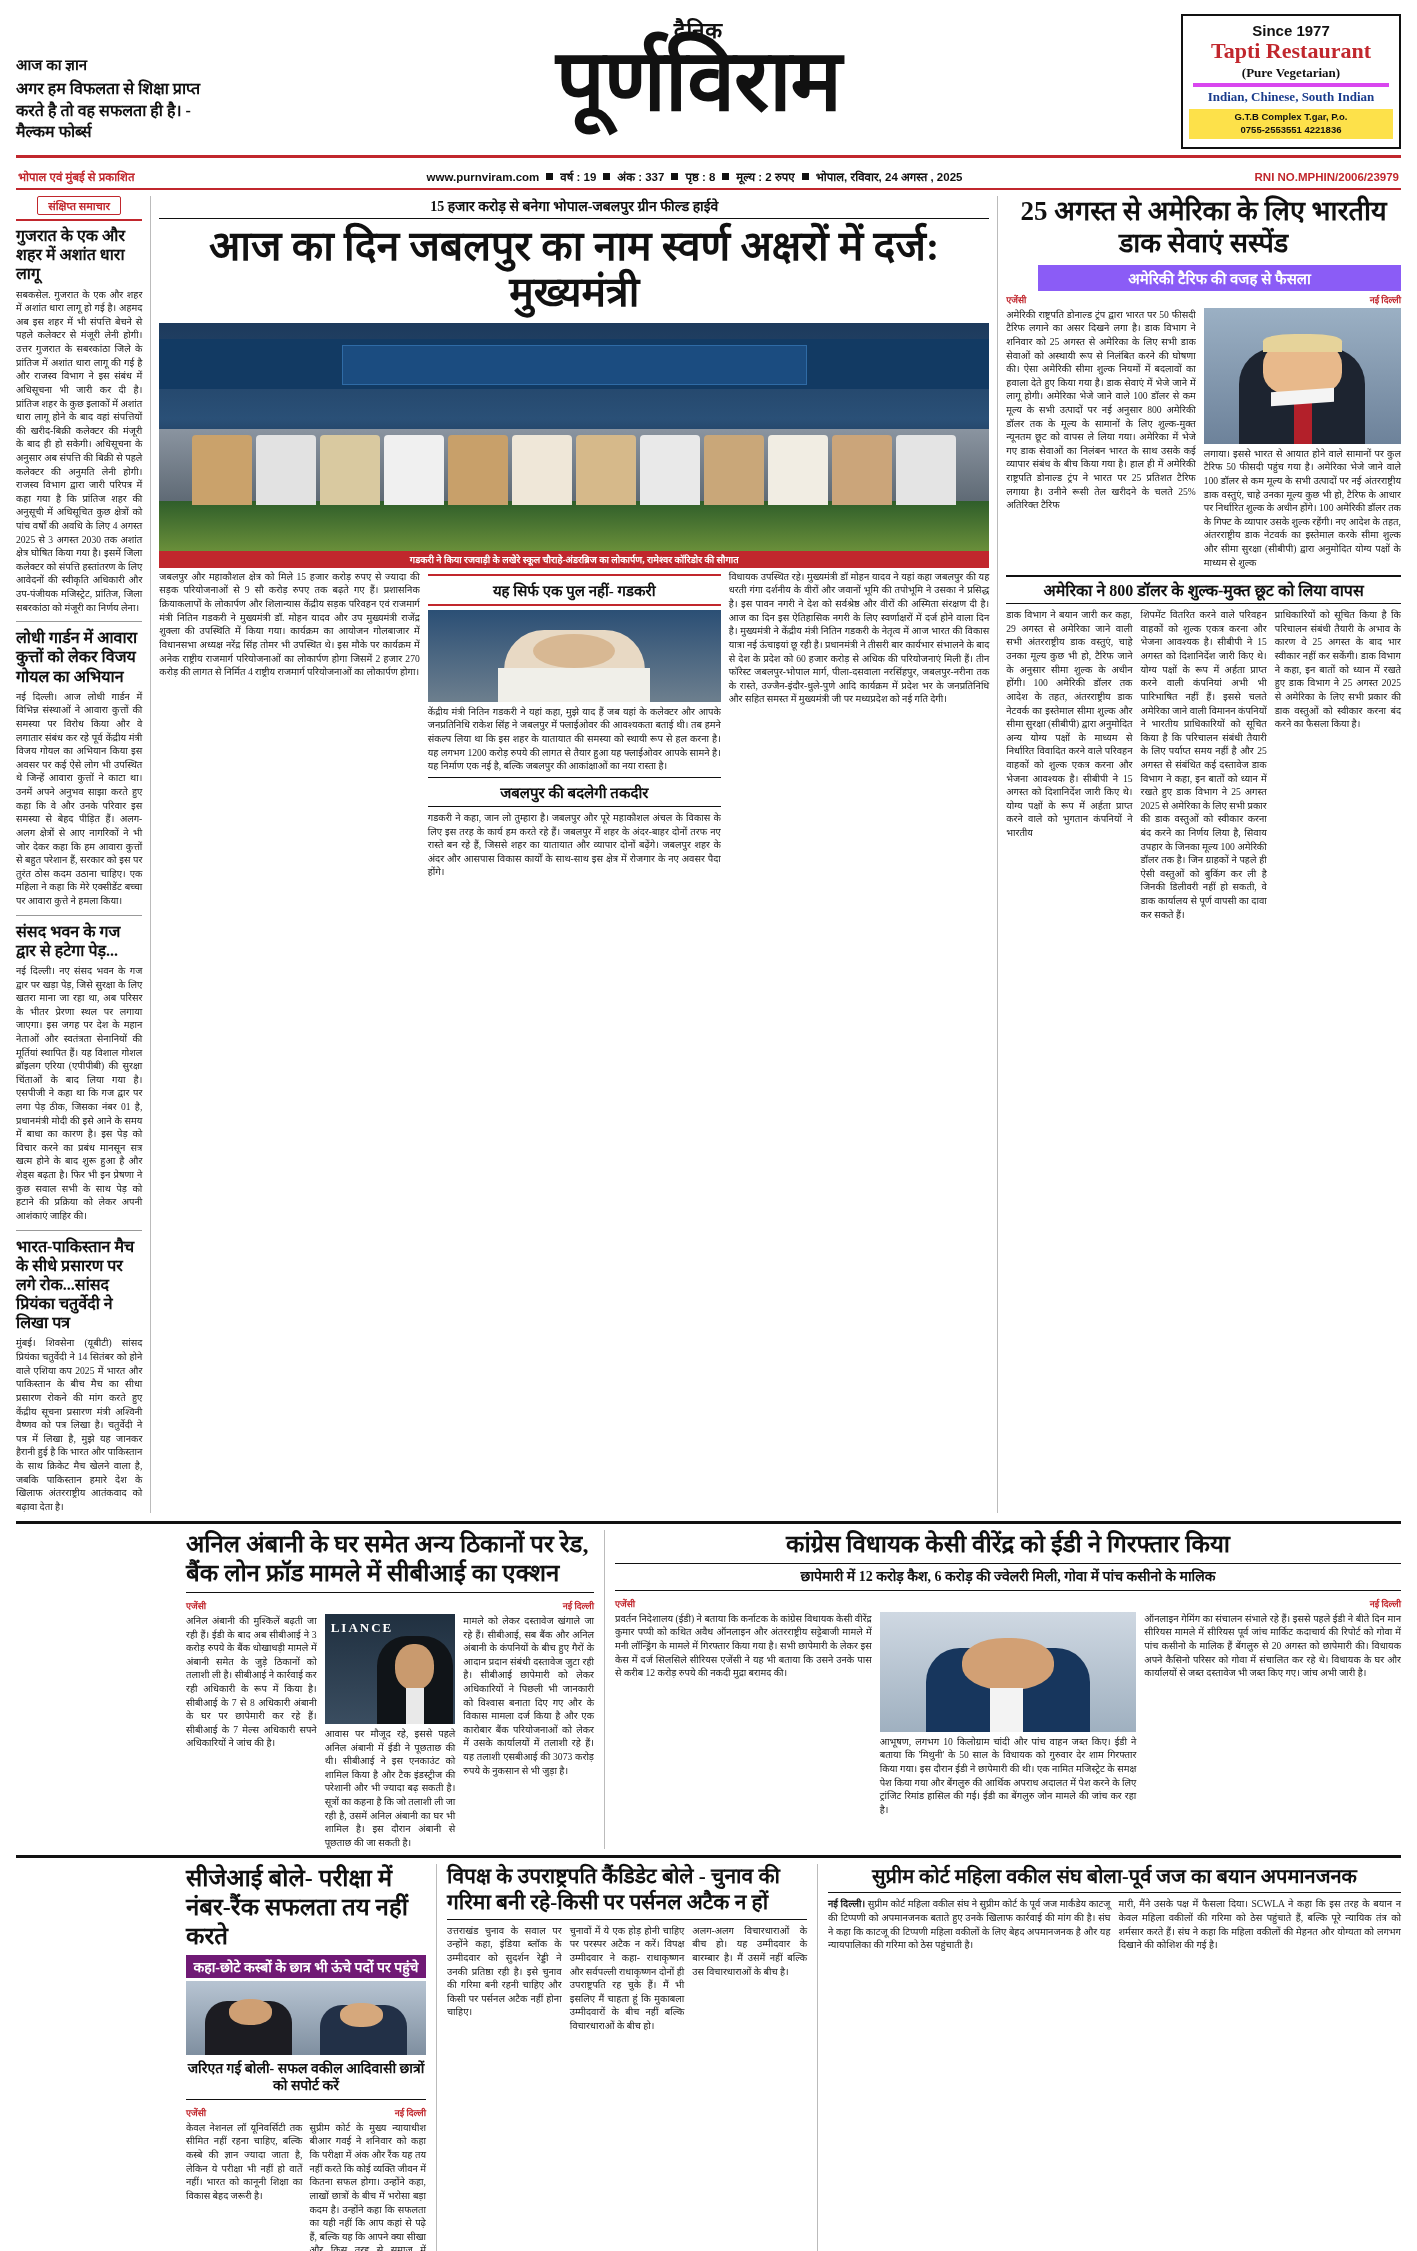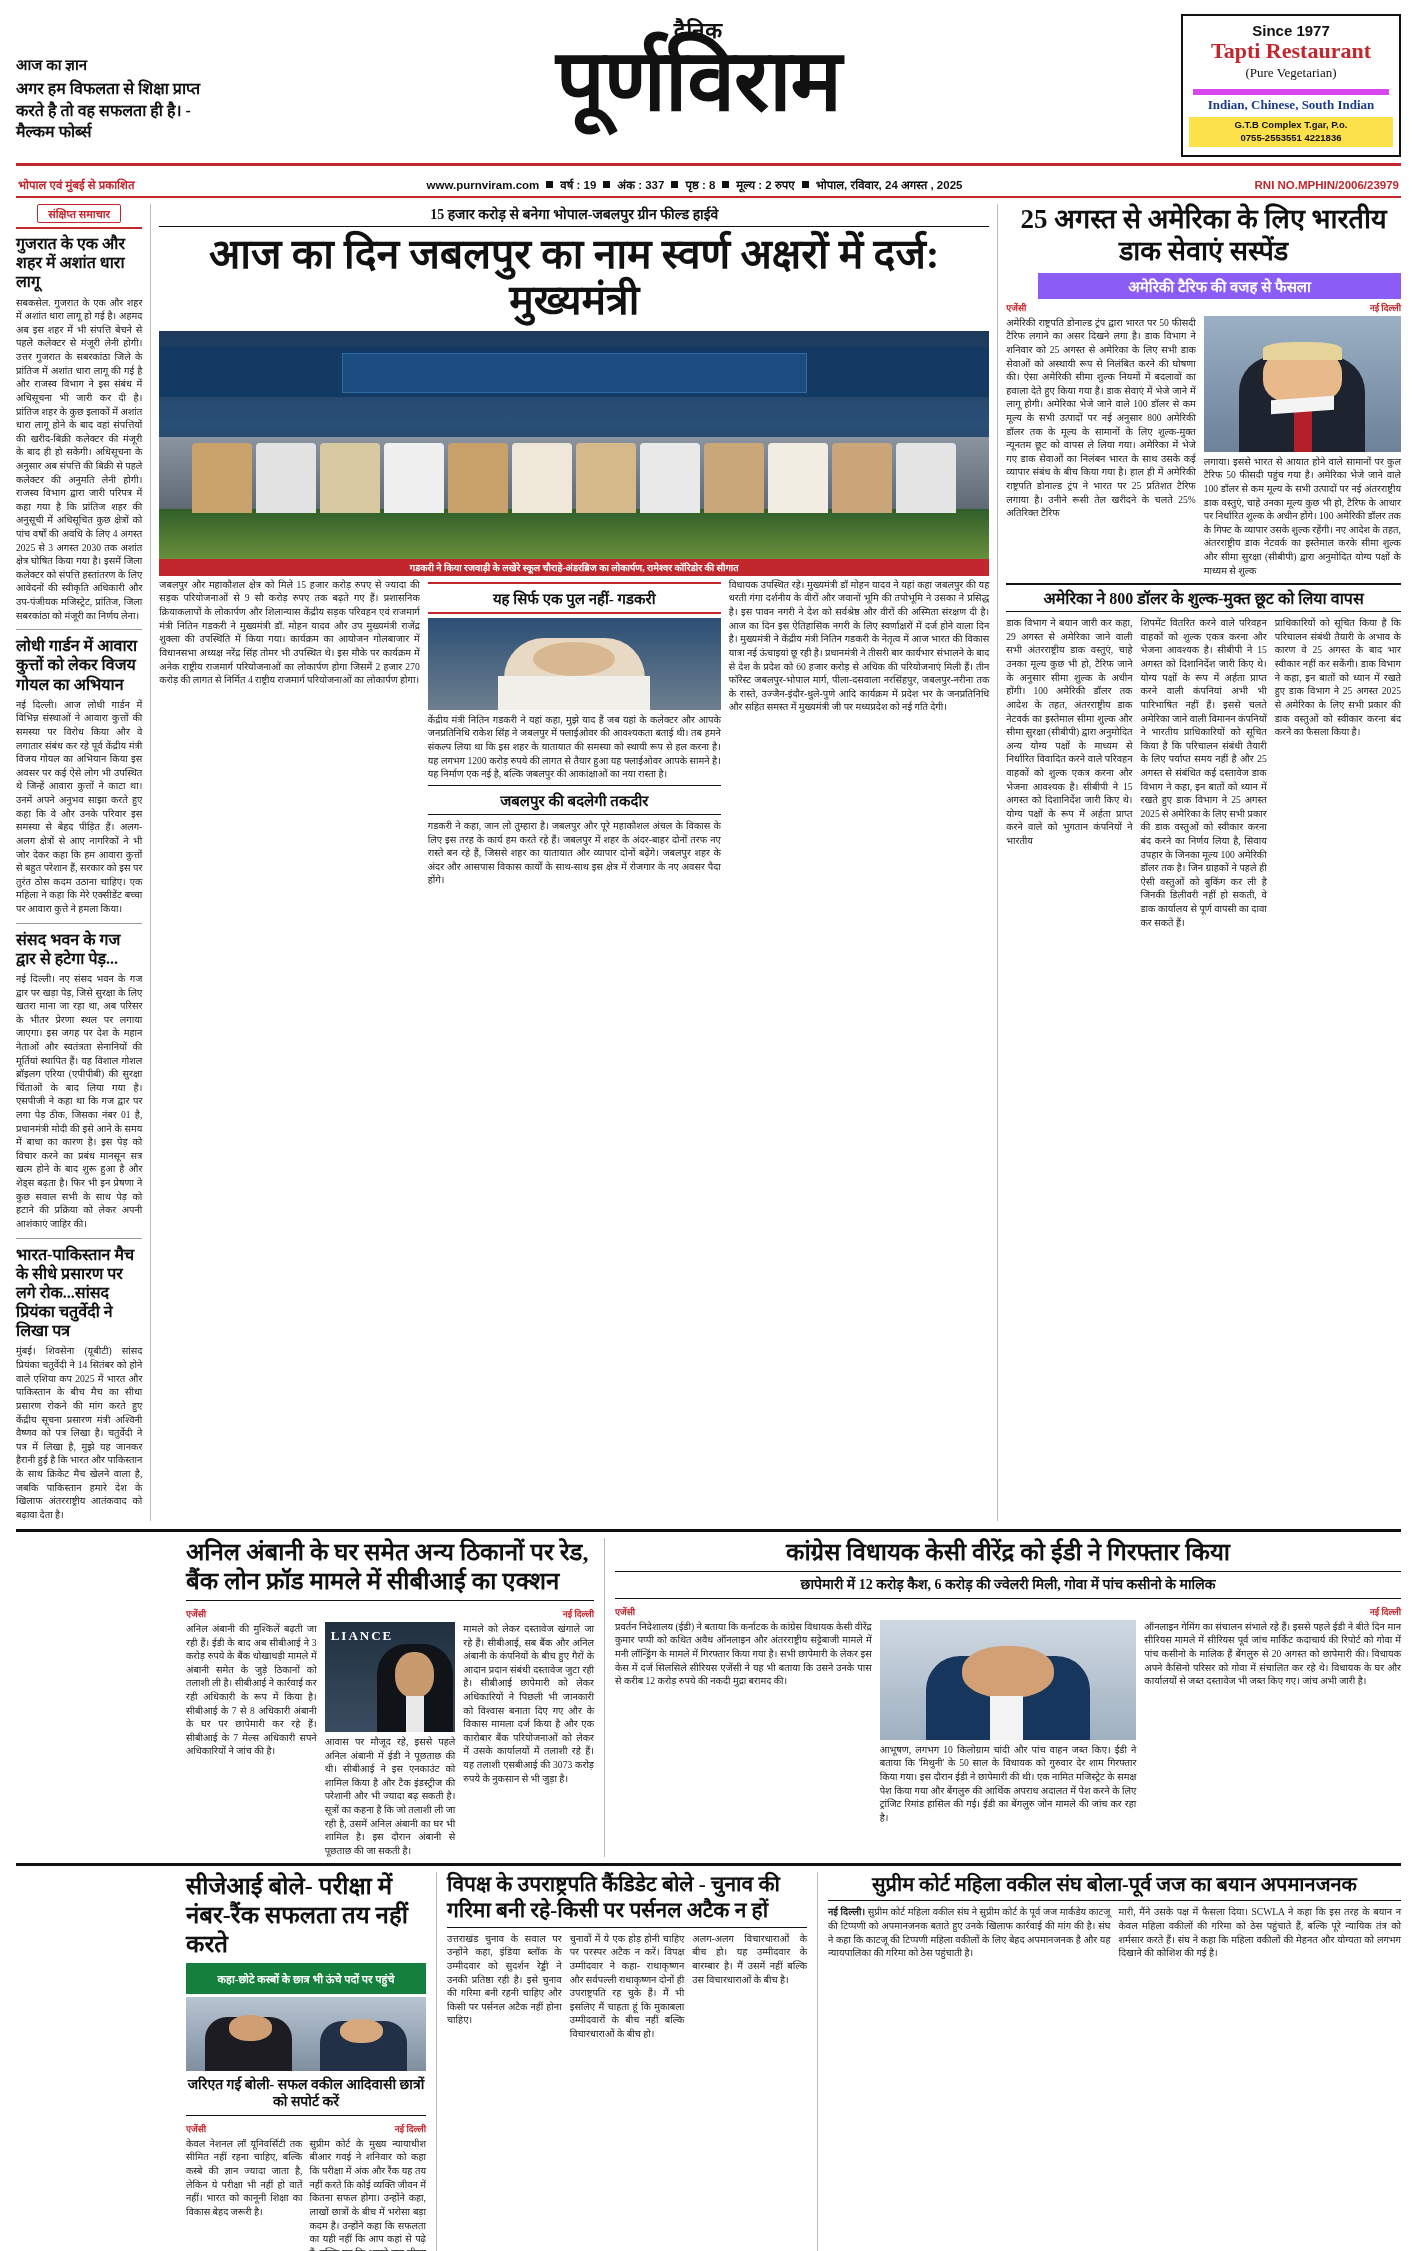--- a/index.html
+++ b/index.html
@@ -18,21 +18,21 @@
   .mast-center .dainik { font-family:"Liberation Serif", serif; font-size:22px; font-weight:bold; letter-spacing:1px; color:#111; margin-bottom:-6px; }
   .mast-center .title {
     font-family:"Liberation Serif", serif; font-weight:bold; font-size:86px; line-height:1;
     color:#111; letter-spacing:-1px;
   }
   .mast-right {
     width:220px; border:2px solid #111; padding:6px 6px 8px 6px; text-align:center; background:#fff;
   }
   .mast-right .since { font-size:15px; font-weight:bold; color:#111; }
   .mast-right .rname { font-family:"Liberation Serif", serif; font-size:22px; font-weight:bold; color:#c1272d; line-height:1.1; }
-  .mast-right .pure { font-family:"Liberation Serif", serif; font-size:13px; font-weight:normal; color:#111; border-bottom:6px solid #d946ef; padding-bottom:8px; margin:2px 4px; }
+  .mast-right .pure { font-family:"Liberation Serif", serif; font-size:13px; font-weight:bold; color:#111; border-bottom:4px solid #d946ef; padding-bottom:2px; margin:2px 4px; }
   .mast-right .cuisine { font-family:"Liberation Serif", serif; font-size:13px; font-weight:bold; color:#1a3c8c; line-height:1.25; margin-top:2px; }
   .mast-right .addr { background:#fde14a; font-size:9.5px; font-weight:bold; color:#111; margin-top:4px; padding:2px 1px; line-height:1.35; }
 
   
   .rule-red { height:3px; background:#c1272d; margin-top:6px; }
   .infobar { display:flex; align-items:center; justify-content:space-between; padding:11px 2px 4px 2px; font-size:11.5px; font-weight:bold; }
   .infobar .left { color:#c1272d; }
   .infobar .mid { color:#111; display:flex; gap:7px; align-items:center; flex:1; justify-content:center; }
   .infobar .mid .sq { width:7px; height:7px; background:#111; display:inline-block; }
   .infobar .right { color:#c1272d; }
@@ -71,21 +71,21 @@
 
   
   .rhead { font-family:"Liberation Serif", serif; font-weight:bold; font-size:27px; line-height:1.18; color:#111; text-align:center; }
   .greenbar { background:#8b5cf6; color:#fff; text-align:center; font-family:"Liberation Serif", serif; font-weight:bold; font-size:15px; padding:3px;margin-left:32px; }
   .byline { font-size:9px; font-weight:bold; color:#c1272d; display:flex; justify-content:space-between; font-family:"Liberation Serif", serif; padding:2px 0; }
   .sechead { font-family:"Liberation Serif", serif; font-weight:bold; font-size:16px; color:#111; border-top:2px solid #111; border-bottom:1px solid #111; padding:2px 0; }
 
   
   .bighead2 { font-family:"Liberation Serif", serif; font-weight:bold; font-size:24px; line-height:1.2; color:#111; }
   .subhead2 { font-family:"Liberation Serif", serif; font-weight:bold; font-size:14px; line-height:1.25; color:#111; }
-  .redbox-head { background:#15803d; color:#fff; font-family:"Liberation Serif", serif; font-weight:bold; font-size:11px; text-align:center; padding:8px; }
+  .redbox-head { background:#701a75; color:#fff; font-family:"Liberation Serif", serif; font-weight:bold; font-size:14px; text-align:center; padding:2px; }
   .hr-thick { height:3px; background:#111; margin:6px 0; }
 </style>
 </head>
 <body>
 
 <div class="page">
 
   <div class="masthead">
     <div class="mast-left">
       <div class="aaj">आज का ज्ञान</div>

